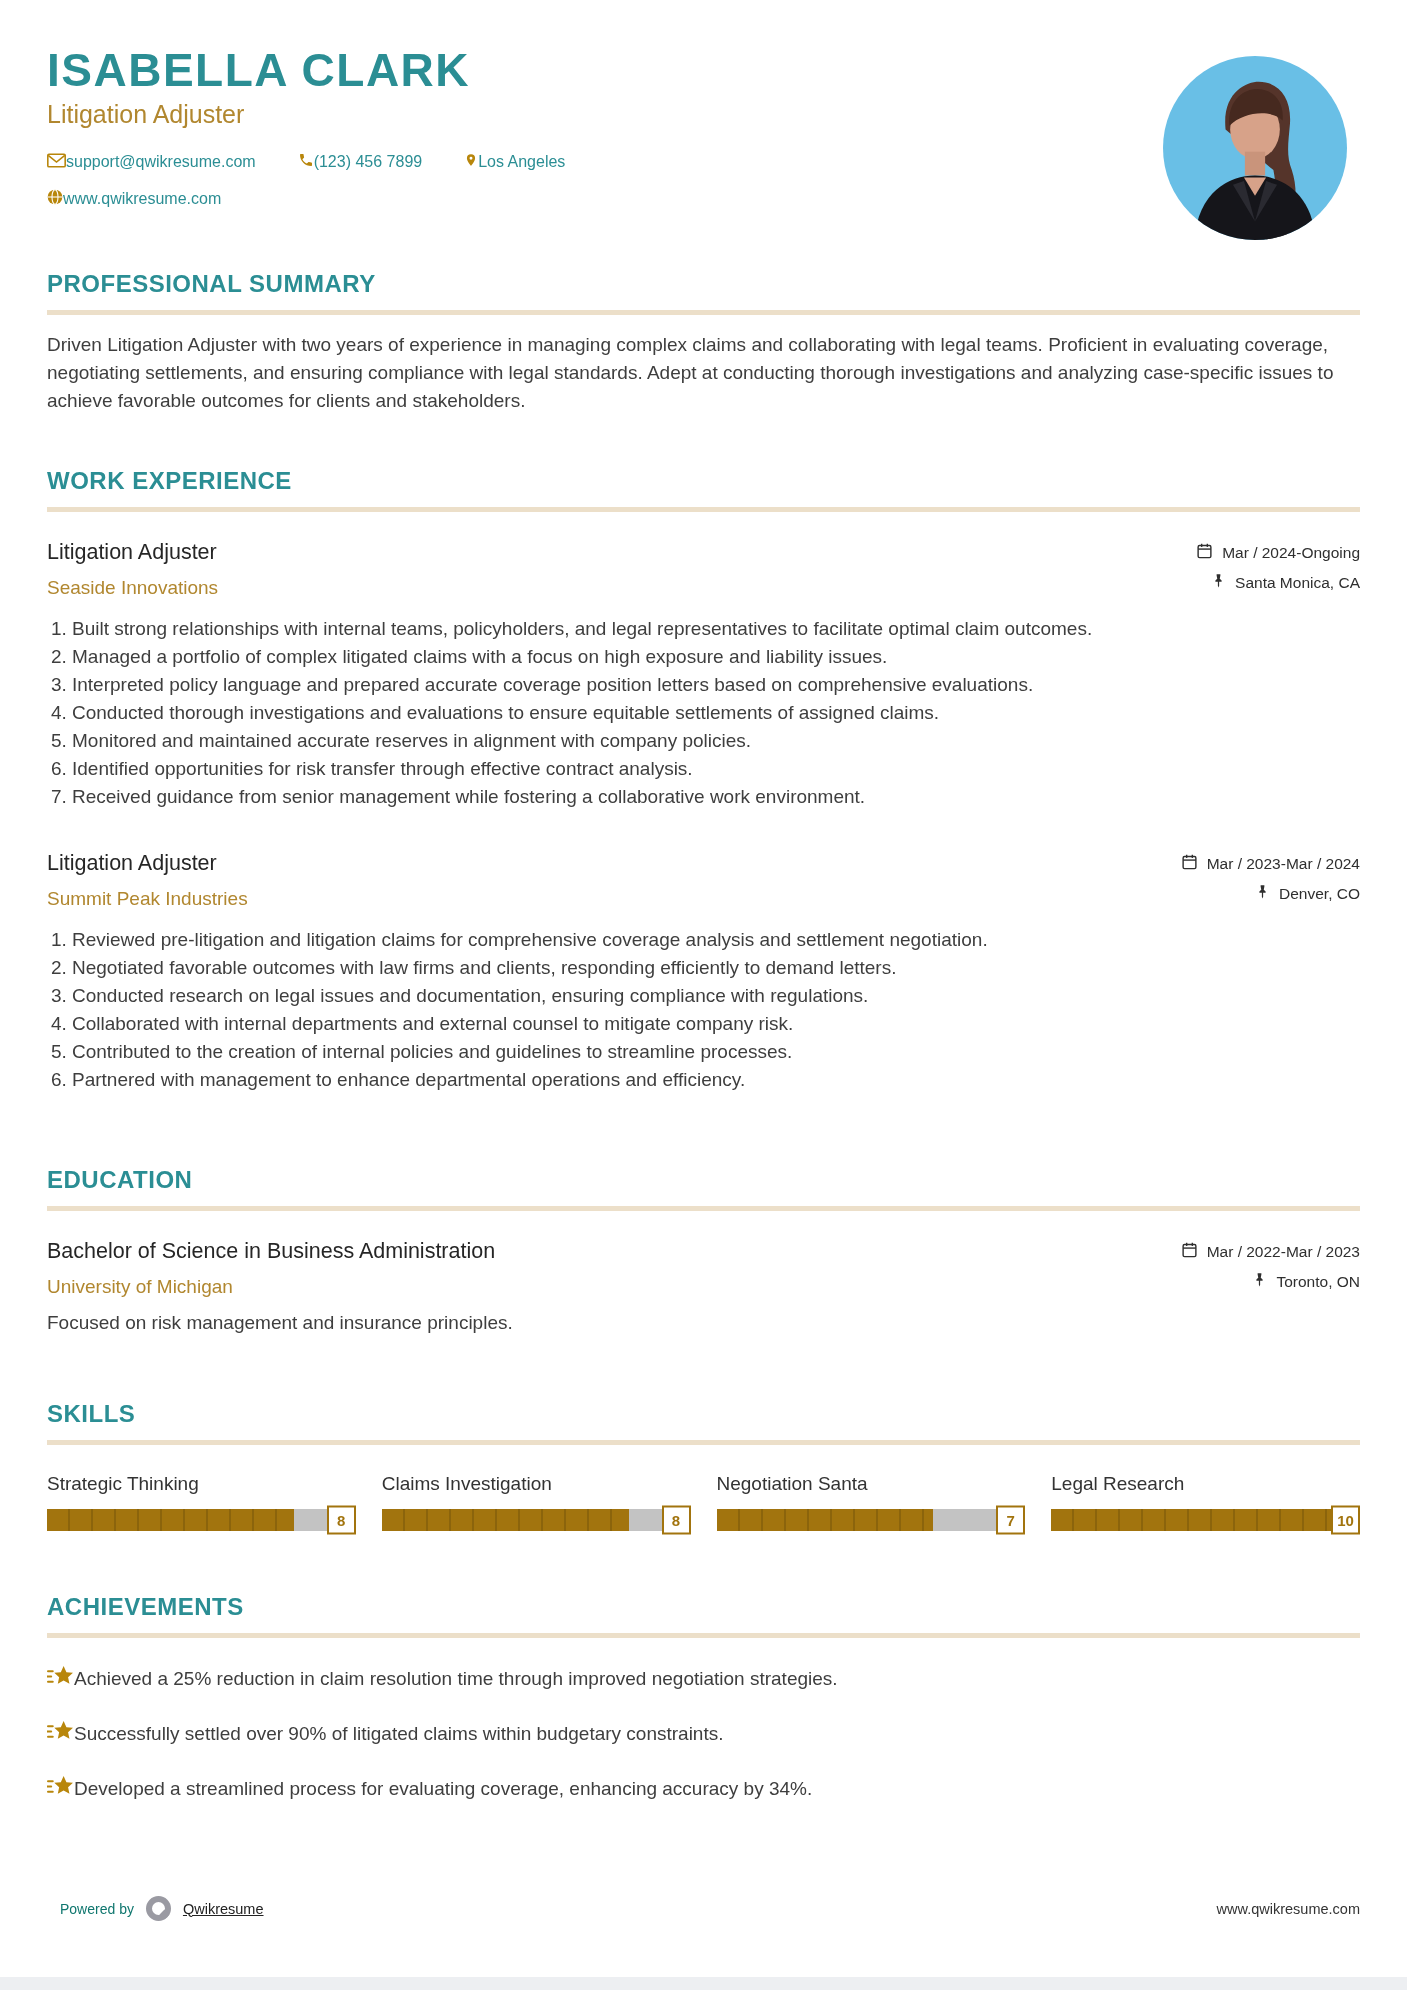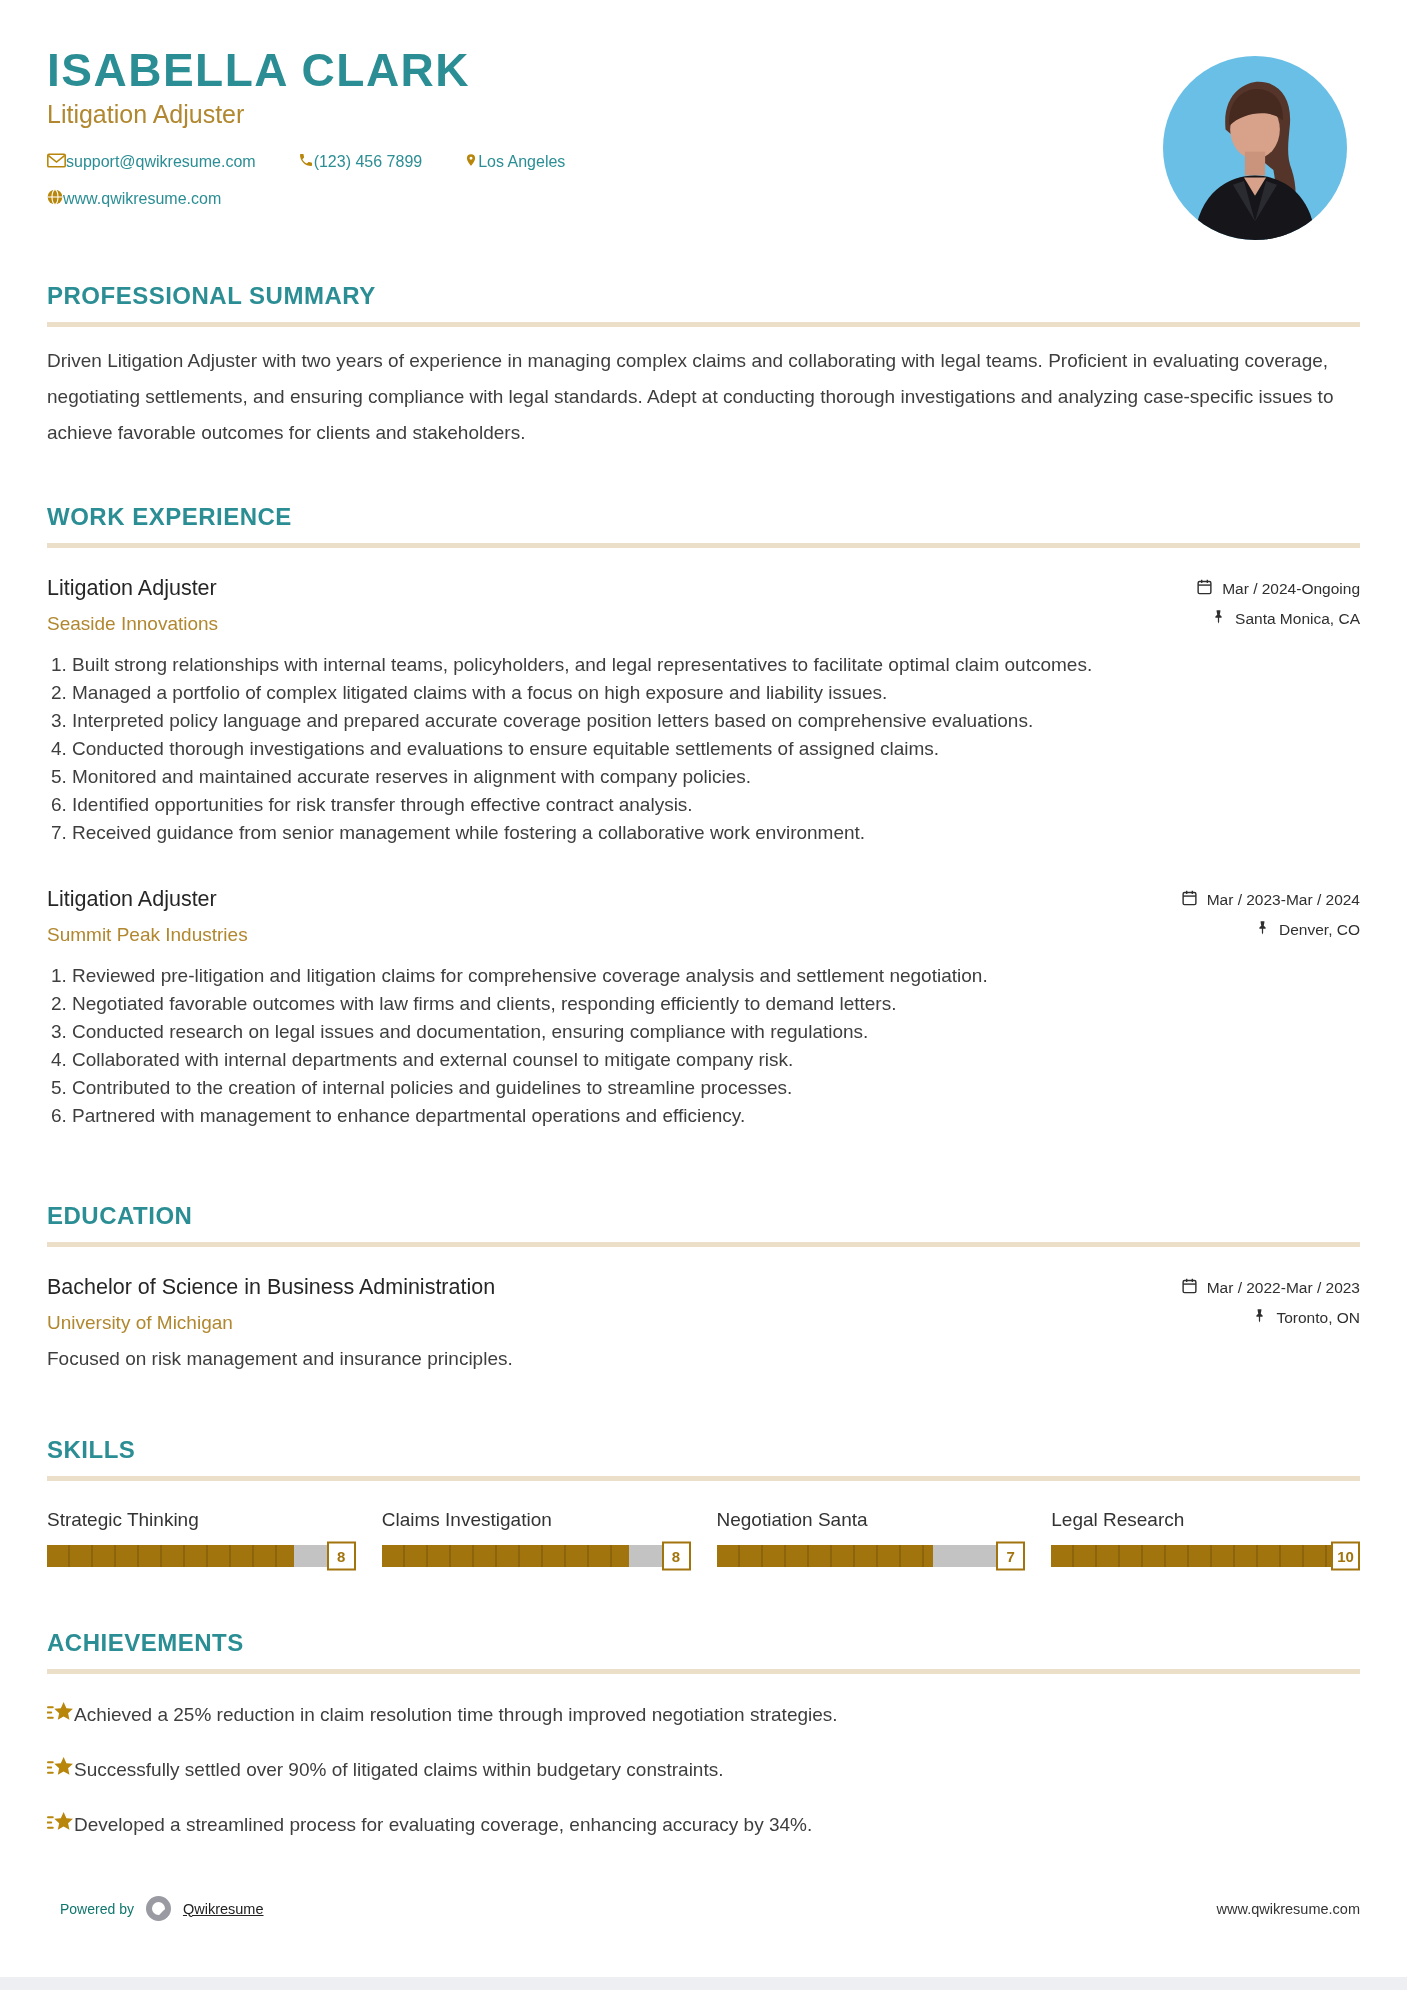--- a/index.html
+++ b/index.html
@@ -46,21 +46,21 @@
     font-size: 24px;
     font-weight: 700;
     letter-spacing: 0.5px;
   }
   .section-rule { height: 5px; background: #ecdfc9; margin-top: 12px; }
 
   .summary-text {
     margin-top: 16px;
     color: #3e3e3e;
     font-size: 19px;
-    line-height: 36px;
+    line-height: 28px;
   }
 
   
   .entry { margin-top: 28px; }
   .entry-head { display: flex; justify-content: space-between; align-items: flex-start; }
   .entry-title { color: #262626; font-size: 21.5px; font-weight: 500; }
   .entry-company { color: #b1872f; font-size: 19px; margin-top: 12px; }
   .entry-meta { display: flex; flex-direction: column; align-items: flex-end; gap: 10px; padding-top: 2px; }
   .meta-line { display: flex; align-items: center; gap: 9px; color: #2f2f2f; font-size: 15.5px; }
 
@@ -204,21 +204,21 @@
           <rect x="44.5" y="52" width="11" height="13" fill="#c9947b"></rect>
           <path d="M17 100 C19 74 36 65 50 65 C64 65 81 74 83 100 Z" fill="#15151a"></path>
           <path d="M44 66 L50 76 L56 66 Z" fill="#d7a289"></path>
           <path d="M38 70 L50 90 L44 68 Z" fill="#2a2a31"></path>
           <path d="M62 70 L50 90 L56 68 Z" fill="#2a2a31"></path>
         </g>
       </svg>
     </div>
   </div>
 
-  <div class="section" style="margin-top:38px">
+  <div class="section" style="margin-top:26px">
     <div class="section-heading">PROFESSIONAL SUMMARY</div>
     <div class="section-rule"></div>
     <p class="summary-text">Driven Litigation Adjuster with two years of experience in managing complex claims and collaborating with legal teams. Proficient in evaluating coverage, negotiating settlements, and ensuring compliance with legal standards. Adept at conducting thorough investigations and analyzing case-specific issues to achieve favorable outcomes for clients and stakeholders.</p>
   </div>
 
   <div class="section">
     <div class="section-heading">WORK EXPERIENCE</div>
     <div class="section-rule"></div>
 
     <div class="entry">

